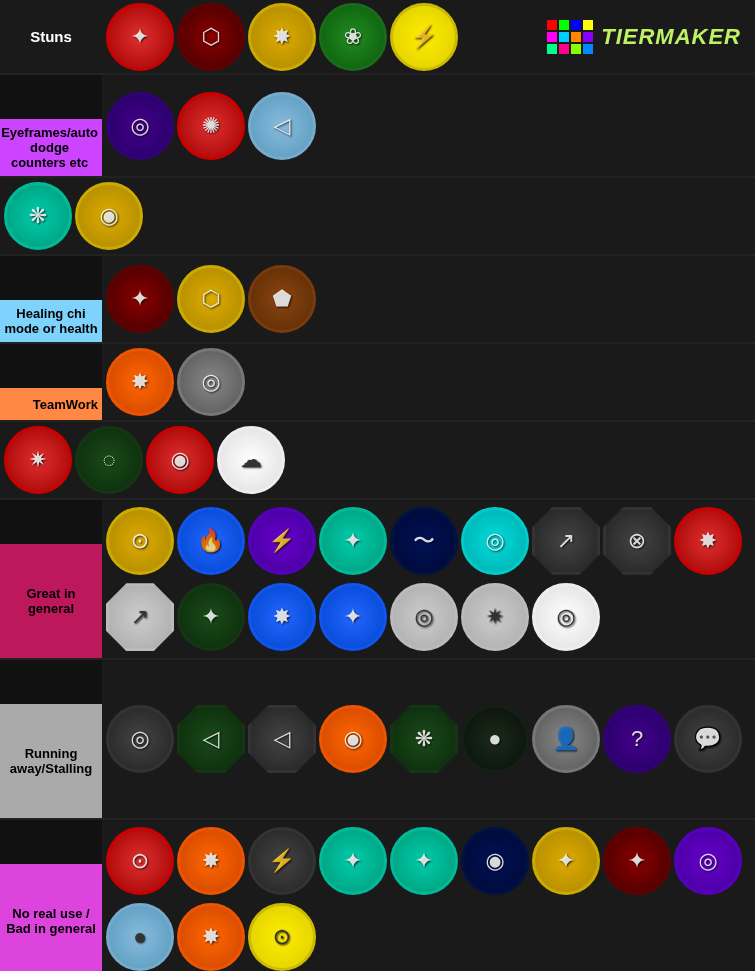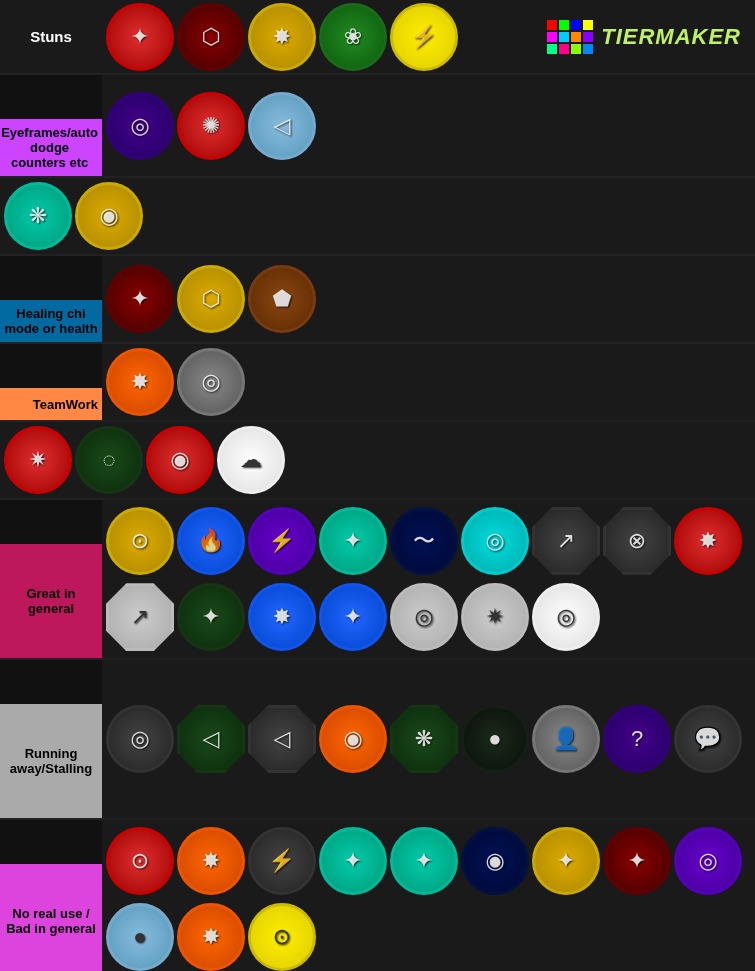--- a/index.html
+++ b/index.html
@@ -199,21 +199,21 @@
       <div class="icon-cell icon-teal">
           <span class="icon-text">❋</span>
         </div>
       <div class="icon-cell icon-gold">
           <span class="icon-text">◉</span>
         </div>
     </div>
   </div>
 
   <div class="tier-row">
-    <div class="tier-label" style="background:#0369a1;">
+    <div class="tier-label" style="background:#7dd3fc;">
       <span>Healing chi mode or health</span>
     </div>
     <div class="tier-content">
       <div class="icon-cell icon-dark-red">
           <span class="icon-text">✦</span>
         </div>
       <div class="icon-cell icon-gold">
           <span class="icon-text">⬡</span>
         </div>
       <div class="icon-cell icon-brown">

